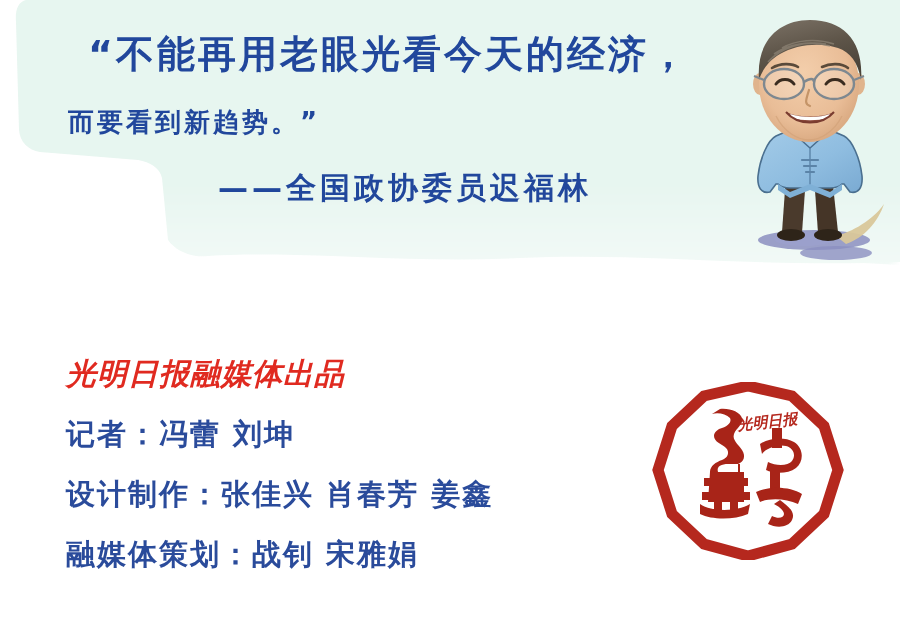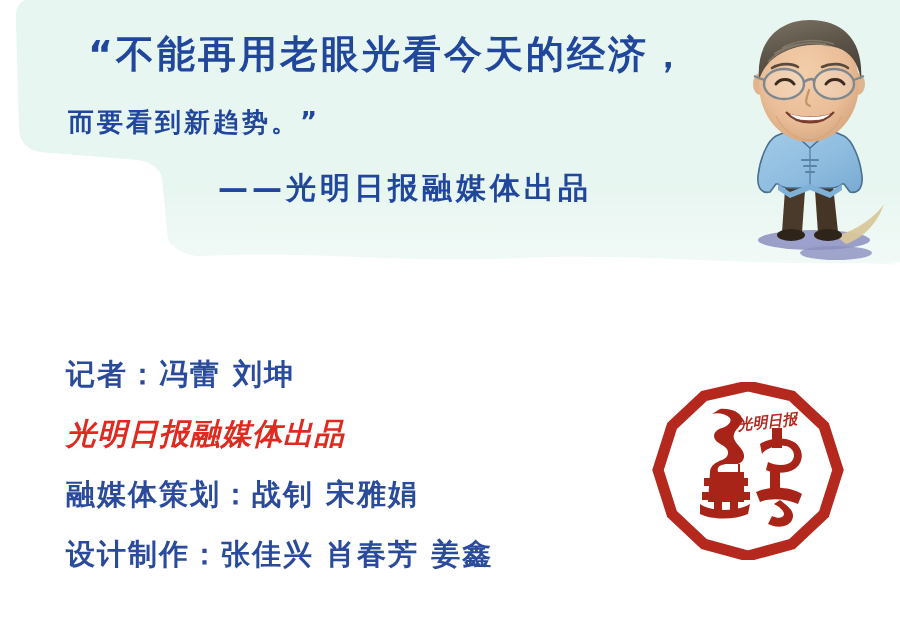--- a/index.html
+++ b/index.html
@@ -153,21 +153,21 @@
                  L 16 22
                  C 15 10, 18 2, 26 0 Z" fill="#e6f5ef"></path>
         <path d="M 840 0 L 900 0 L 900 265 L 845 262 Z" fill="url(#mintFadeRight)" opacity="0.95"></path>
       </g>
     </svg>
   </div>
 
   <div id="quote-block">
     <div class="quote-line" id="quote-line-1">“不能再用老眼光看今天的经济，</div>
     <div class="quote-line" id="quote-line-2">而要看到新趋势。”</div>
-    <div id="quote-attribution">——光明日报融媒体出品</div>
+    <div id="quote-attribution">——全国政协委员迟福林</div>
   </div>
 
   <div id="figure-portrait">
     <svg width="180" height="270" viewBox="0 0 180 270">
       <defs>
         <radialGradient id="faceGrad" cx="45%" cy="40%" r="62%">
           <stop offset="0%" stop-color="#f3ceab"></stop>
           <stop offset="70%" stop-color="#e9bd97"></stop>
           <stop offset="100%" stop-color="#d9a981"></stop>
         </radialGradient>
@@ -258,24 +258,24 @@
         <path d="M 68 104 C 80 118, 104 118, 116 104 C 104 110, 80 110, 68 104 Z" fill="#8c4a3c"></path>
         <path d="M 72 106 C 84 110, 102 110, 112 106 L 110 110 C 100 113, 84 113, 74 110 Z" fill="#ffffff"></path>
         <path d="M 68 104 C 80 118, 104 118, 116 104" stroke="#7a3c30" stroke-width="2" fill="none"></path>
 
         <path d="M 58 108 C 66 124, 80 132, 91 132 C 102 132, 116 124, 124 108" stroke="#d0a077" stroke-width="1.4" fill="none" opacity="0.6"></path>
       </g>
     </svg>
   </div>
 
   <div id="credits">
+    <div class="credit-line" id="credit-line-brand">光明日报融媒体出品</div>
     <div class="credit-line">记者：冯蕾 刘坤</div>
-    <div class="credit-line" id="credit-line-brand">光明日报融媒体出品</div>
+    <div class="credit-line">设计制作：张佳兴 肖春芳 姜鑫</div>
     <div class="credit-line">融媒体策划：战钊 宋雅娟</div>
-    <div class="credit-line">设计制作：张佳兴 肖春芳 姜鑫</div>
   </div>
 
   <div id="seal-stamp">
     <svg width="192" height="178" viewBox="0 0 192 178">
 
       <polygon points="96,4 140,14 172,44 186,88 172,132 140,162 96,174 52,162 20,132 6,88 20,44 52,14" fill="none" stroke="#b5281e" stroke-width="11" stroke-linejoin="miter"></polygon>
 
       <g fill="#a82418">
 
         <path d="M 60 32 C 66 30, 74 32, 78 36 C 80 40, 76 44, 70 46

